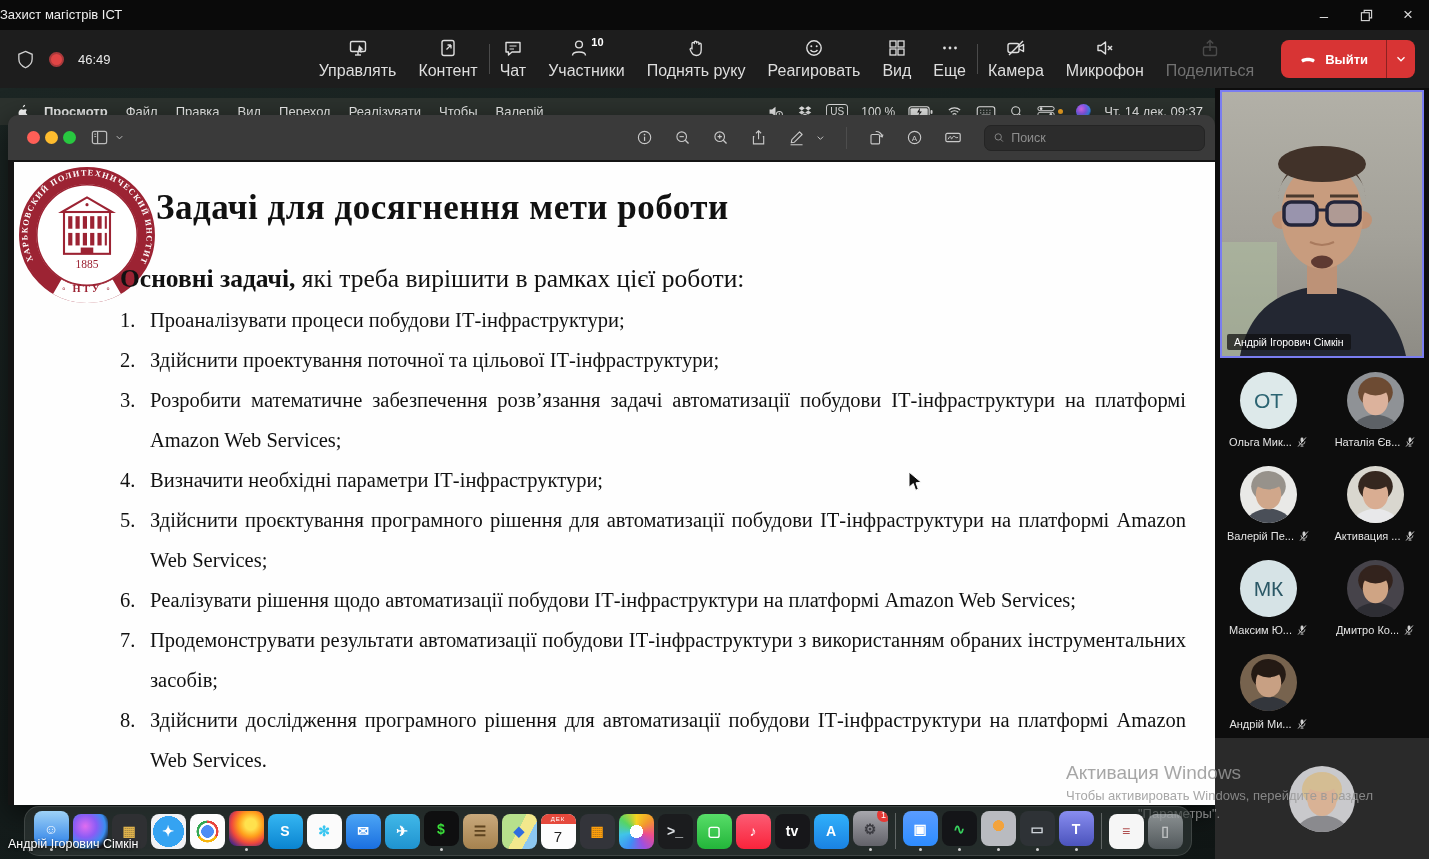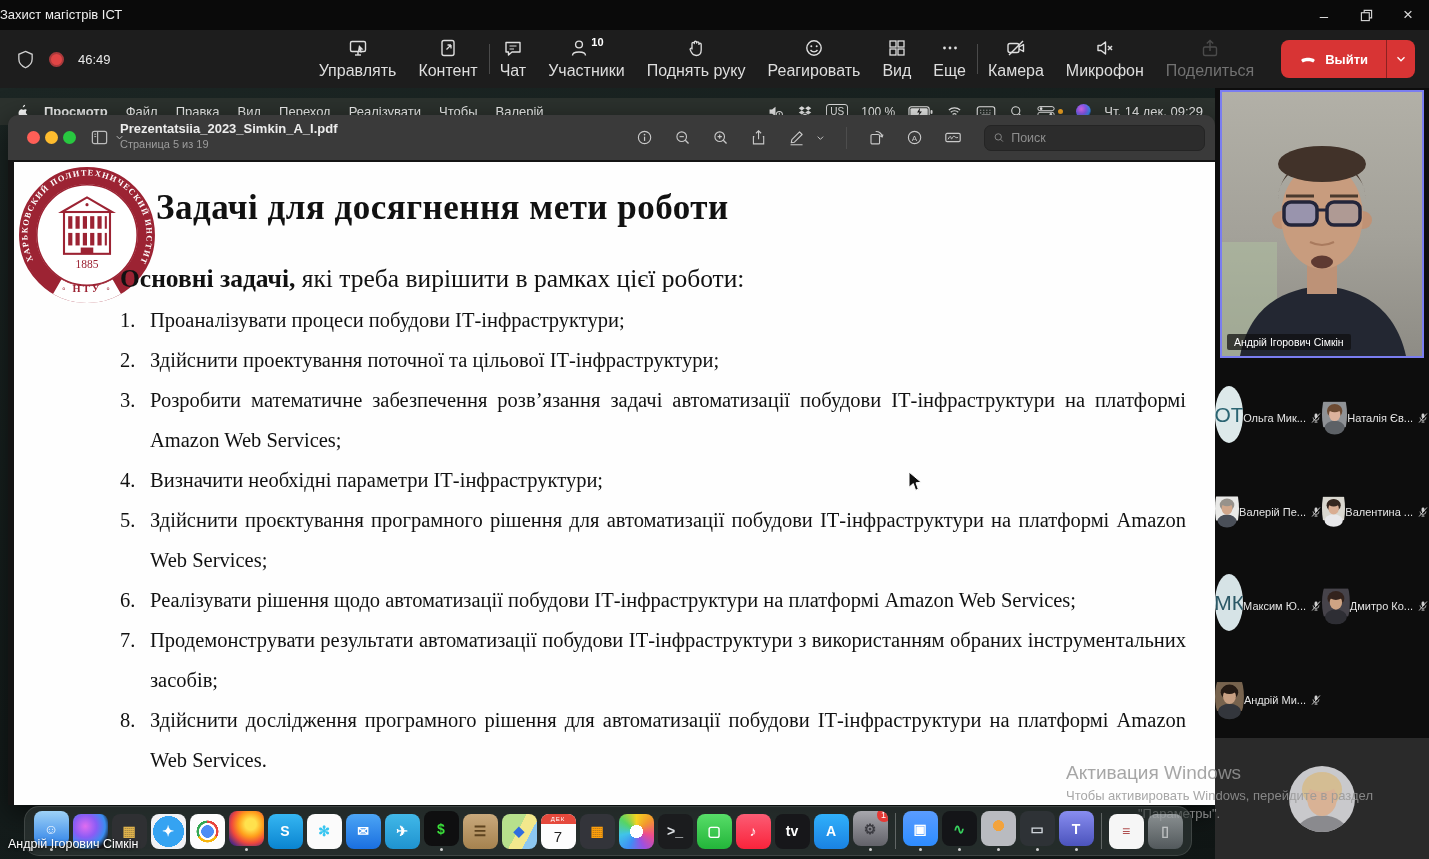--- a/index.html
+++ b/index.html
@@ -92,21 +92,21 @@
   
   #share-label{left:8px;bottom:8px;color:#fff;font-size:12.5px;z-index:50;text-shadow:0 1px 3px rgba(0,0,0,.9);}
   
   #cursor{left:908px;top:383px;z-index:45;}
   
   #sidebar{left:1215px;top:88px;width:214px;height:771px;background:#0d0d0d;}
   #speaker-tile{left:5px;top:2px;width:200px;height:264px;border:2px solid #7a7df0;background:linear-gradient(180deg,#b2b0a7 0%,#a3a199 55%,#8e8c85 100%);overflow:hidden;}
   #speaker-name{position:absolute;left:5px;bottom:6px;background:rgba(15,15,15,.72);color:#fff;font-size:10.5px;
                 padding:2px 7px;border-radius:2px;white-space:nowrap;}
   #pgrid{left:0;top:276px;width:214px;display:grid;grid-template-columns:107px 107px;row-gap:1px;}
-  .pcell{height:93px;display:flex;flex-direction:row;align-items:center;justify-content:flex-start;padding-top:8px;box-sizing:border-box;}
+  .pcell{height:93px;display:flex;flex-direction:column;align-items:center;justify-content:flex-start;padding-top:8px;box-sizing:border-box;}
   .avatar{width:57px;height:57px;border-radius:50%;overflow:hidden;display:flex;align-items:center;justify-content:center;}
   .avatar.initials span{font-size:21px;font-weight:400;}
   .pname-row{display:flex;align-items:center;gap:4px;margin-top:7px;max-width:103px;}
   .pname{color:#e4e4e4;font-size:11px;white-space:nowrap;}
   #bottom-tile{left:0;top:650px;width:214px;height:121px;background:#2a2a2a;display:flex;align-items:center;justify-content:center;}
   #bottom-tile .avatar{width:66px;height:66px;}
 </style>
 </head>
 <body>
 
@@ -452,41 +452,37 @@
       <svg class="ic" width="15" height="15">
           <use href="#i-search"></use>
         </svg>
       <span id="cc-wrap">
           <svg class="ic" width="18" height="13">
             <use href="#i-toggles"></use>
           </svg>
           <span id="cc-orange"></span>
         </span>
       <span id="siri-dot"></span>
-      <span id="clock">Чт, 14 дек.  09:29</span>
+      <span id="clock">Чт, 14 дек.  09:37</span>
     </div>
   </div>
 
   <div id="preview-win" class="abs">
     <div id="pv-titlebar" class="abs">
       <span class="tlight" style="left:19px;background:#ff5f57"></span>
       <span class="tlight" style="left:37px;background:#febc2e"></span>
       <span class="tlight" style="left:55px;background:#28c840"></span>
       <span id="pv-sidebtn" class="abs">
         <svg class="ic" width="19" height="19">
             <use href="#i-sidebar"></use>
           </svg>
         <svg class="ic" width="11" height="11">
             <use href="#i-chevron-down"></use>
           </svg>
       </span>
-      <div id="pv-doc" class="abs">
-        <div id="pv-doc-title">Prezentatsiia_2023_Simkin_A_I.pdf</div>
-        <div id="pv-doc-page">Страница 5 из 19</div>
-      </div>
       <div id="pv-tools" class="abs">
         <svg class="ic" width="19" height="19">
             <use href="#i-info"></use>
           </svg>
         <svg class="ic" width="19" height="19">
             <use href="#i-zoom-out"></use>
           </svg>
         <svg class="ic" width="19" height="19">
             <use href="#i-zoom-in"></use>
           </svg>
@@ -990,21 +986,21 @@
         <div class="avatar photo">
           <svg class="ic" width="57" height="57" viewBox="0 0 56 56">
             <rect x="0" y="0" width="56" height="56" style="fill: rgb(217, 215, 207);"></rect>
             <ellipse cx="28" cy="57" rx="22" ry="15" style="fill: rgb(232, 232, 234);"></ellipse>
             <ellipse cx="28" cy="20" rx="17" ry="15" style="fill: rgb(53, 39, 31);"></ellipse>
             <ellipse cx="28" cy="28" rx="12.5" ry="14.5" style="fill: rgb(217, 173, 146);"></ellipse>
             <ellipse cx="28" cy="15" rx="13.5" ry="8" style="fill: rgb(53, 39, 31);"></ellipse>
           </svg>
         </div>
         <div class="pname-row">
-          <span class="pname">Валентина ...</span>
+          <span class="pname">Активация ...</span>
           <svg class="ic" width="12" height="12" style="color:#cfcfcf;flex:0 0 auto">
             <use href="#i-mic-slash"></use>
           </svg>
         </div>
       </div>
       <div class="pcell">
         <div class="avatar initials" style="background: rgb(214, 227, 230);">
           <span style="color: rgb(43, 88, 102);">МК</span>
         </div>
 

